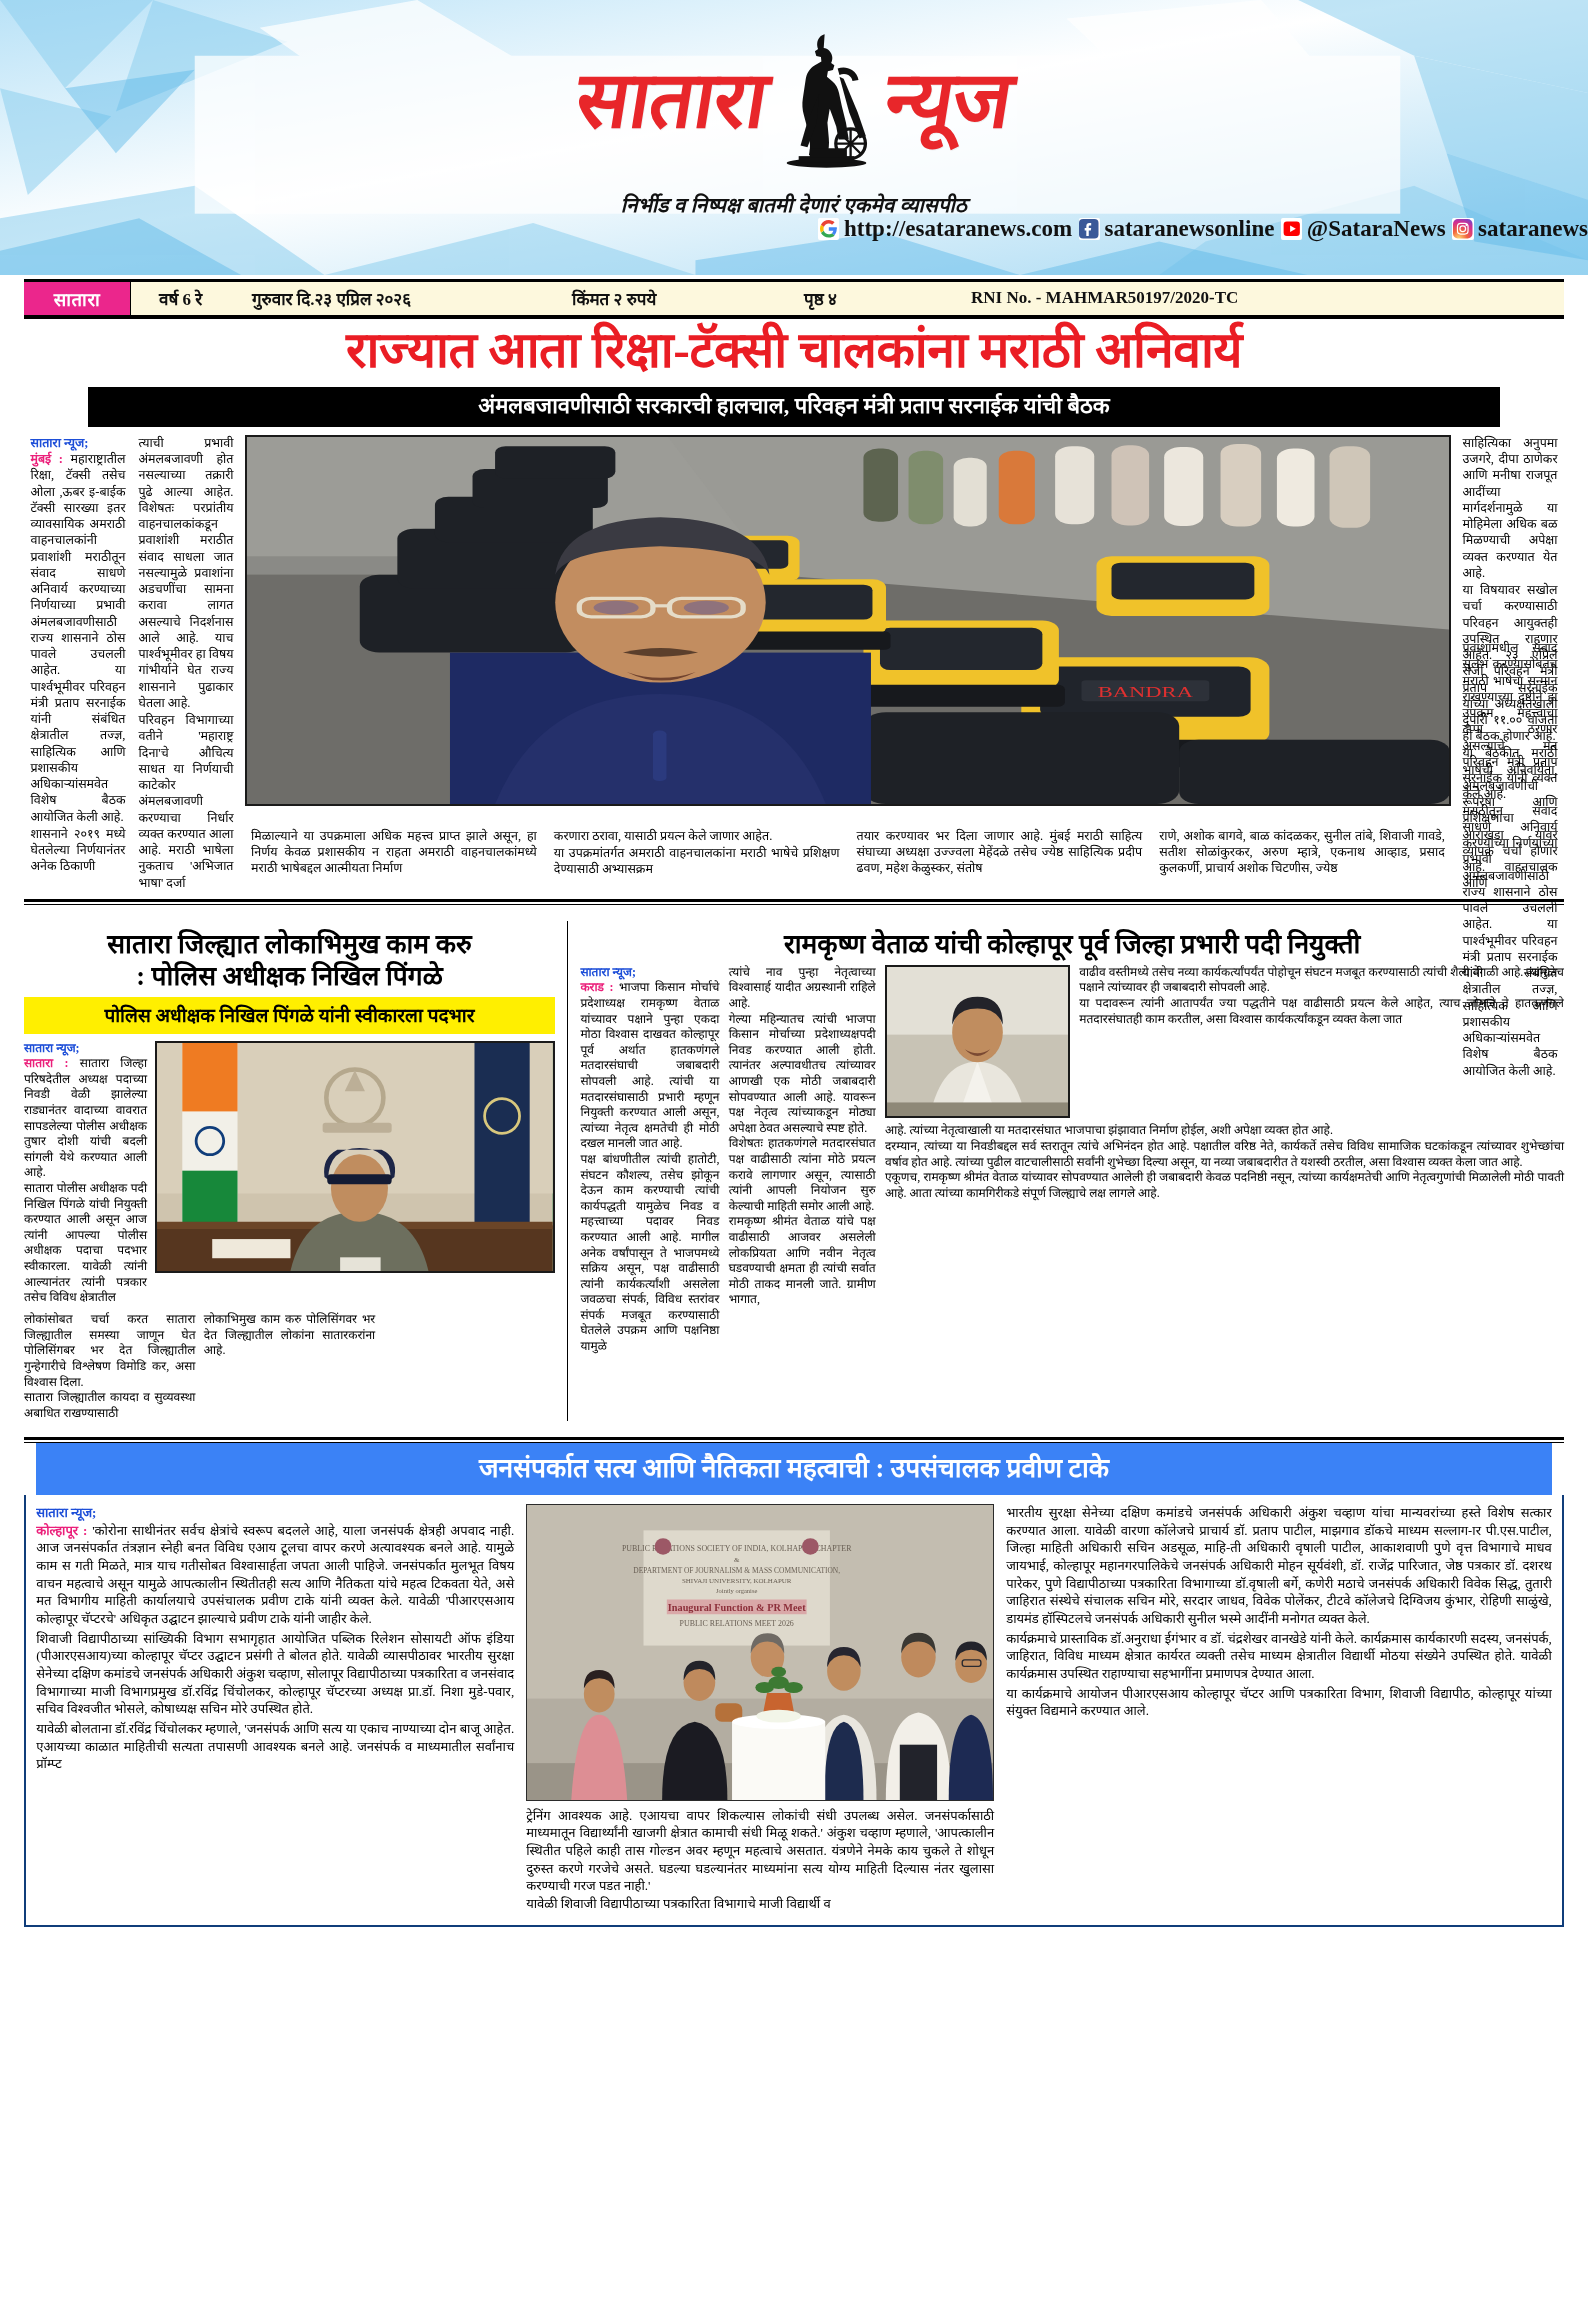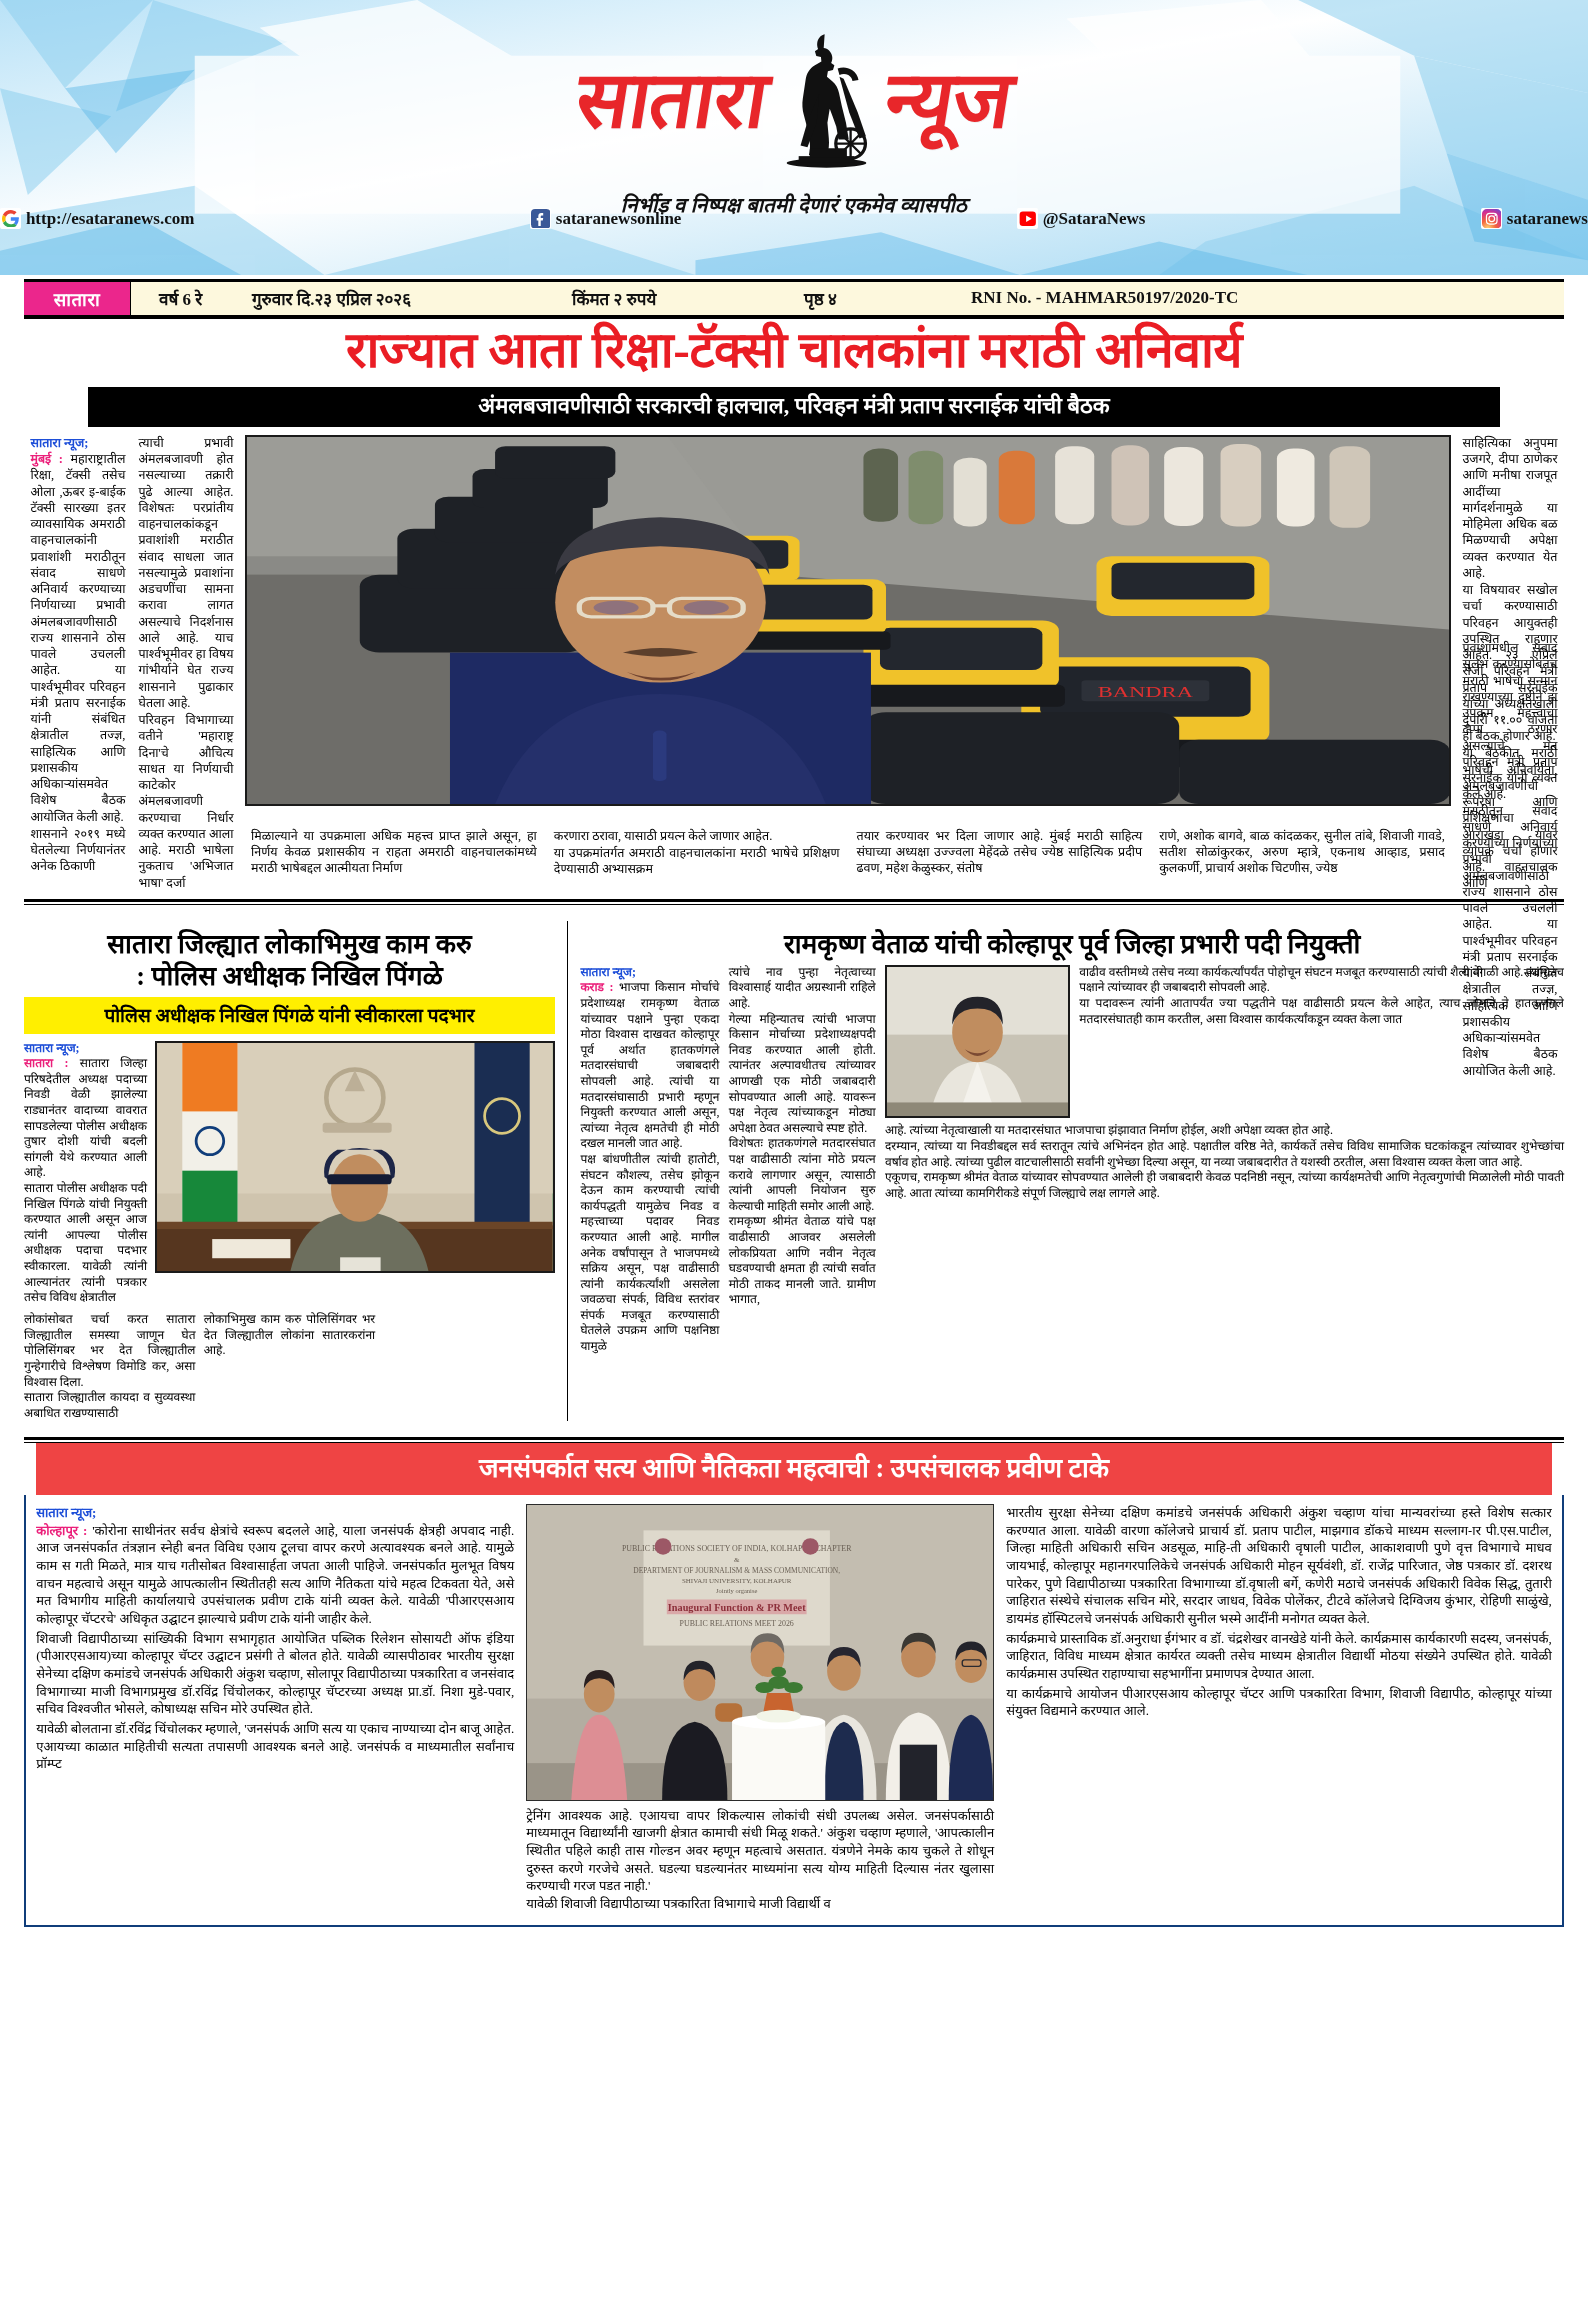--- a/index.html
+++ b/index.html
@@ -60,24 +60,24 @@
     position:absolute; left:0; right:0; top: 190px;
     text-align:center;
     font-size: 20.4px;
     font-weight: 700;
     font-style: italic;
     color: #111;
     letter-spacing: 0.2px;
     font-family: "Liberation Serif","DejaVu Serif",serif;
   }
   .social-row {
-    position:absolute; left:0; right:0; top: 208px;
-    display:flex; align-items:center; justify-content:space-between;
+    position:absolute; left:0; right:0; top: 216px;
+    display:flex; align-items:center; justify-content:flex-end;
     gap: 6.5px;
-    font-size: 17px;
+    font-size: 23px;
     font-weight: 700;
     color:#111;
     font-family: "Liberation Serif","DejaVu Serif",serif;
   }
   .social-item { display:flex; align-items:center; gap:4.6px; }
   .sic {
     width: 21.3px; height: 21.3px; background:#fff;
     display:flex; align-items:center; justify-content:center;
     border-radius:1.9px; flex:0 0 auto;
   }
@@ -225,21 +225,21 @@
   .r2-right-grid {
     display:grid;
     grid-template-columns: 139px 147px 1fr;
     gap: 9.3px;
   }
   .r2-right-grid p { font-size:12px; line-height:1.30; text-align:justify; }
 
   
   .blue-bar {
     margin: 0 36px;
-    background:#ef4444;
+    background:#3b82f6;
     color:#fff;
     text-align:center;
     font-size: 26.4px;
     font-weight:700;
     padding: 6.5px 3.7px 9.3px 3.7px;
   }
   .row3-frame {
     margin: 0 24px 18.5px 24px;
     border-left: 2.3px solid #103d7a;
     border-right: 2.3px solid #103d7a;

